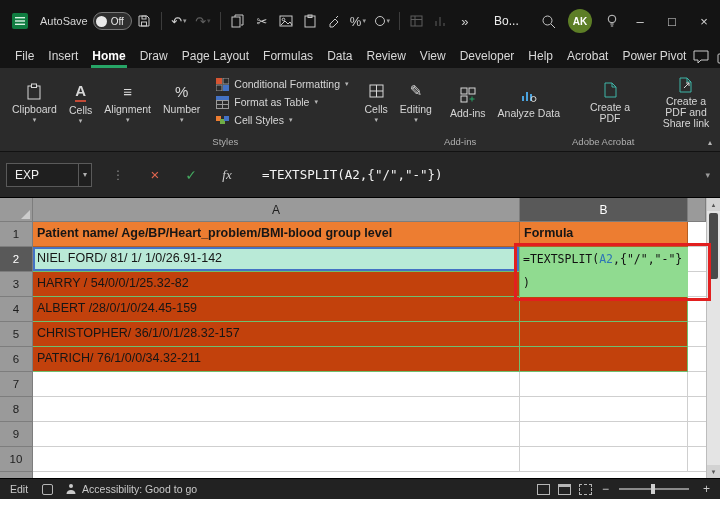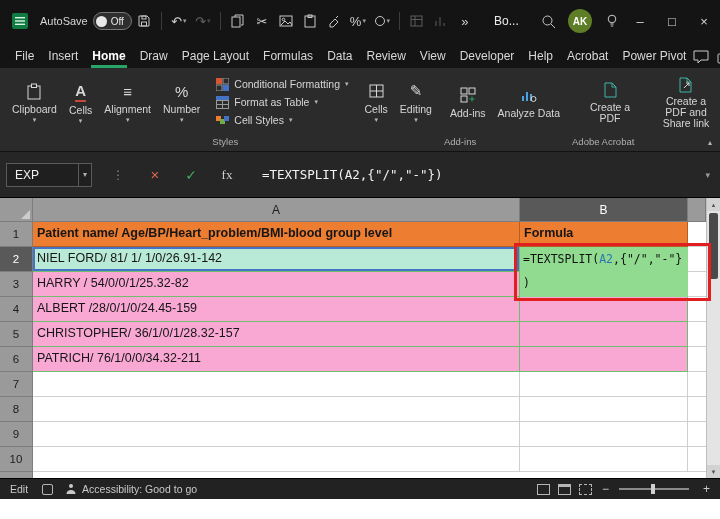--- a/index.html
+++ b/index.html
@@ -45,21 +45,21 @@
   .ribbon{position:absolute;}
 
   
   .fbar{position:absolute;left:0;top:152px;width:100%;height:46px;background:#262626;display:flex;align-items:center;padding:0 6px;box-sizing:border-box;border-bottom:1px solid #000;gap:14px;}
   .namebox{width:86px;height:24px;background:#1f1f1f;border:1px solid #5a5a5a;display:flex;align-items:center;justify-content:space-between;padding:0 0 0 8px;color:#f0f0f0;font-size:12px;box-sizing:border-box;}
   .nbchev{font-size:8px;color:#b0b0b0;border-left:1px solid #5a5a5a;padding:0 4px;height:100%;display:flex;align-items:center;}
   .fdots{color:#8a8a8a;font-size:12px;margin:0 6px;}
   .fbtn{width:22px;text-align:center;font-size:14px;}
   .cancel{color:#E0654F;font-size:15px;}
   .accept{color:#43A85F;}
-  .fx{font-family:"Liberation Serif",serif;color:#d0d0d0;font-size:13px;}
+  .fx{font-family:"Liberation Serif",serif;font-style:italic;color:#d0d0d0;font-size:13px;}
   .finput{flex:1;margin-left:10px;color:#f2f2f2;font-family:"DejaVu Sans Mono",monospace;font-size:12.5px;white-space:pre;overflow:hidden;}
   .fexpand{color:#9a9a9a;font-size:9px;padding:0 4px;}
 
   
   .grid{position:absolute;left:0;top:198px;width:100%;height:280px;background:#fff;}
   .corner{position:absolute;left:0;top:0;width:33px;height:24px;background:#9a9a9a;border-right:1px solid #7d7d7d;border-bottom:1px solid #7d7d7d;box-sizing:border-box;}
   .tri{position:absolute;right:2px;bottom:2px;width:0;height:0;border-left:9px solid transparent;border-bottom:9px solid #cccccc;}
   .chrow{position:absolute;left:33px;top:0;right:14px;height:24px;display:flex;}
   .ch{box-sizing:border-box;border-right:1px solid #7d7d7d;border-bottom:1px solid #7d7d7d;background:#9a9a9a;color:#1d1d1d;font-size:12px;display:flex;align-items:center;justify-content:center;}
   .cha{width:487px;}
@@ -69,21 +69,21 @@
   .rhcol{position:absolute;left:0;top:24px;width:33px;bottom:0;background:#9a9a9a;border-right:1px solid #7d7d7d;box-sizing:border-box;}
   .rh{height:25px;box-sizing:border-box;border-bottom:1px solid #7d7d7d;color:#1d1d1d;font-size:11.5px;display:flex;align-items:center;justify-content:center;}
   .rh.sel{background:#595959;color:#fff;}
   .cellarea{position:absolute;left:33px;top:24px;right:14px;bottom:0;overflow:hidden;}
   .row{display:flex;height:25px;box-sizing:border-box;}
   .cell{box-sizing:border-box;border-right:1px solid #cfcfcf;border-bottom:1px solid #cfcfcf;font-size:12.5px;color:#161616;line-height:23px;padding:0 4px;white-space:nowrap;overflow:hidden;}
   .ca{width:487px;}
   .cb{width:168px;}
   .cc{flex:1;border-right:none;}
   .r1 .ca,.r1 .cb{background:#ED7D31;font-weight:bold;border-bottom-color:#b55f22;border-right-color:#b55f22;}
-  .green{background:#f9a8d4;border-bottom-color:#6fbf6f;border-right-color:#6fbf6f;}
+  .green{background:#c2410c;border-bottom-color:#6fbf6f;border-right-color:#6fbf6f;}
   .ref{background:#b9ead7 !important;box-shadow:inset 0 0 0 2px #4472C4;}
   .editbox{position:absolute;left:520px;top:49px;width:168px;height:50px;background:#90DB90;font-family:"DejaVu Sans Mono",monospace;font-size:11.5px;line-height:24px;color:#111;padding:0 3px;box-sizing:border-box;z-index:3;}
   .l1,.l2{display:block;white-space:pre;}
   .refblue{color:#2E75B6;}
   .redbox{position:absolute;left:514px;top:45px;width:197px;height:58px;border:3px solid #E21F1F;box-sizing:border-box;pointer-events:none;z-index:4;}
   .vscroll{position:absolute;right:0;top:0;width:14px;bottom:0;background:#e4e4e4;border-left:1px solid #bdbdbd;box-sizing:border-box;}
   .varrow{height:13px;display:flex;align-items:center;justify-content:center;font-size:6px;color:#555;background:#d2d2d2;}
   .vthumb{position:absolute;left:2px;right:2px;top:15px;height:66px;background:#4a4a4a;border-radius:2px;}
   .vbottom{position:absolute;bottom:0;left:0;right:0;}
 

